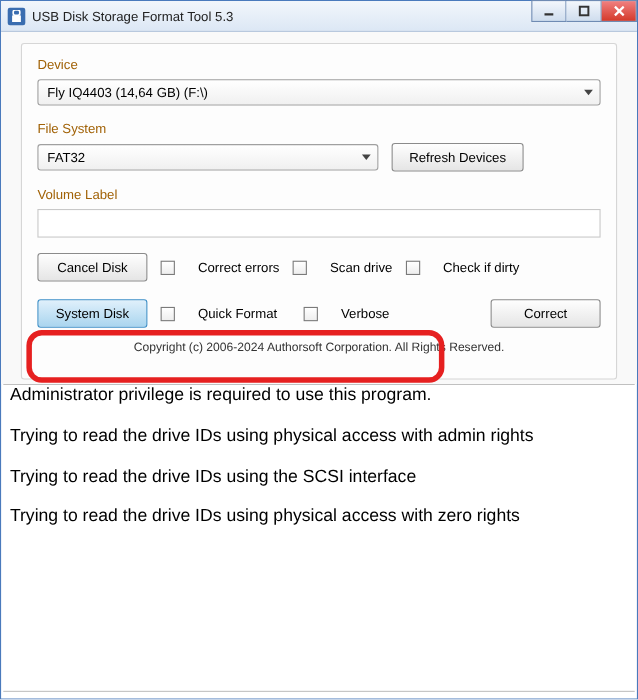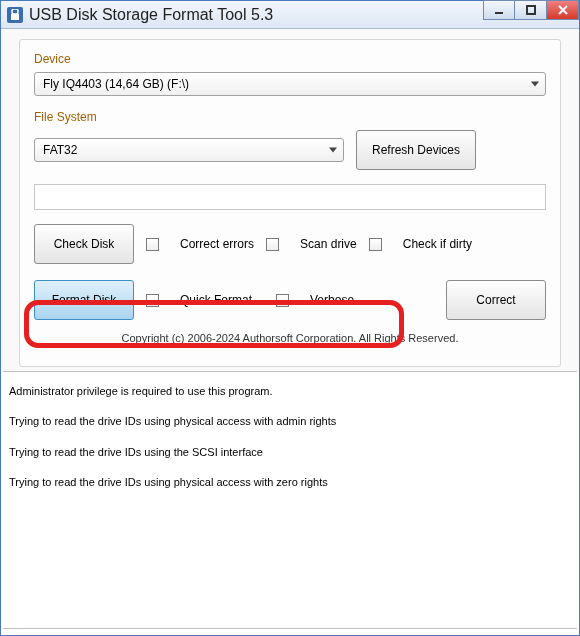--- a/index.html
+++ b/index.html
@@ -30,21 +30,21 @@
 .title-icon {
   width: 16px; height: 16px;
   background: #3a6db0;
   border-radius: 2px;
   display: inline-flex;
   align-items: center;
   justify-content: center;
   margin-right: 6px;
 }
 .title-icon svg { width: 10px; height: 12px; }
-.title-text { flex: 1; color: #222; font-size: 16px; }
+.title-text { flex: 1; color: #222; font-size: 12px; }
 .win-buttons { display: flex; height: 100%; align-items: flex-start; }
 .win-btn {
   width: 32px; height: 20px;
   border: 1px solid #6f8bb3;
   background: linear-gradient(#f3f7fc, #cfddee);
   margin-top: -1px;
   display: flex; align-items: center; justify-content: center;
   cursor: pointer;
 }
 .win-btn.min { border-top-left-radius: 0; }
@@ -87,21 +87,21 @@
   cursor: pointer;
 }
 .select .arrow {
   position: absolute; right: 6px; top: 50%; transform: translateY(-50%);
   width: 0; height: 0;
   border-left: 4px solid transparent;
   border-right: 4px solid transparent;
   border-top: 5px solid #444;
 }
 .btn {
-  height: 40px;
+  height: 26px;
   min-width: 100px;
   border: 1px solid #8b8b8b;
   border-radius: 3px;
   background: linear-gradient(#fefefe, #e5e5e5);
   font-size: 12px;
   padding: 0 12px;
   cursor: pointer;
   text-align: center;
 }
 .btn.primary {
@@ -145,22 +145,22 @@
   color: #333;
   padding: 12px 0 8px 0;
 }
 .log-area {
   flex: 1;
   border-top: 1px solid #c0c0c0;
   border-bottom: 1px solid #c0c0c0;
   margin: 0 2px 6px 2px;
   overflow-y: scroll;
   background: #fff;
-  padding: 12px 6px;
-  font-size: 11px;
+  padding: 0 6px;
+  font-size: 16px;
   line-height: 1.3;
 }
 .log-line { margin-bottom: 16px; }
 .rel { position: relative; }
 
 
 .log-area::-webkit-scrollbar { width: 17px; }
 .log-area::-webkit-scrollbar-track { background: #f0f0f0; border-left: 1px solid #d0d0d0; }
 .log-area::-webkit-scrollbar-thumb { background: #cdcdcd; border: 1px solid #a0a0a0; }
 .log-area::-webkit-scrollbar-button { height: 17px; background: #e8e8e8; border: 1px solid #a0a0a0; }
@@ -212,42 +212,43 @@
 
         <span class="label">File System</span>
         <div class="row">
           <div class="select" style="width:310px;flex:0 0 310px">
             <span>FAT32</span>
             <span class="arrow"></span>
           </div>
           <button class="btn" style="min-width:120px">Refresh Devices</button>
         </div>
 
+        <span class="label">Volume Label</span>
         <div class="row" style="margin-bottom:10px">
           <input class="text-input" value="" style="">
         </div>
 
         <div class="check-row">
-          <button class="btn" style="min-width:100px">Check Disk</button>
+          <button class="btn" style="min-width:100px">Cancel Disk</button>
           <label class="check">
             <span class="checkbox"></span>
             <span>Correct errors</span>
           </label>
           <label class="check">
             <span class="checkbox"></span>
             <span>Scan drive</span>
           </label>
           <label class="check">
             <span class="checkbox"></span>
             <span>Check if dirty</span>
           </label>
         </div>
 
         <div class="check-row" style="margin-top:16px">
-          <button class="btn primary" style="min-width:100px">Format Disk</button>
+          <button class="btn primary" style="min-width:100px">System Disk</button>
           <label class="check">
             <span class="checkbox"></span>
             <span>Quick Format</span>
           </label>
           <label class="check" style="margin-left:12px">
             <span class="checkbox"></span>
             <span>Verbose</span>
           </label>
           <div style="flex:1"></div>
           <button class="btn" style="min-width:100px">Correct</button>

